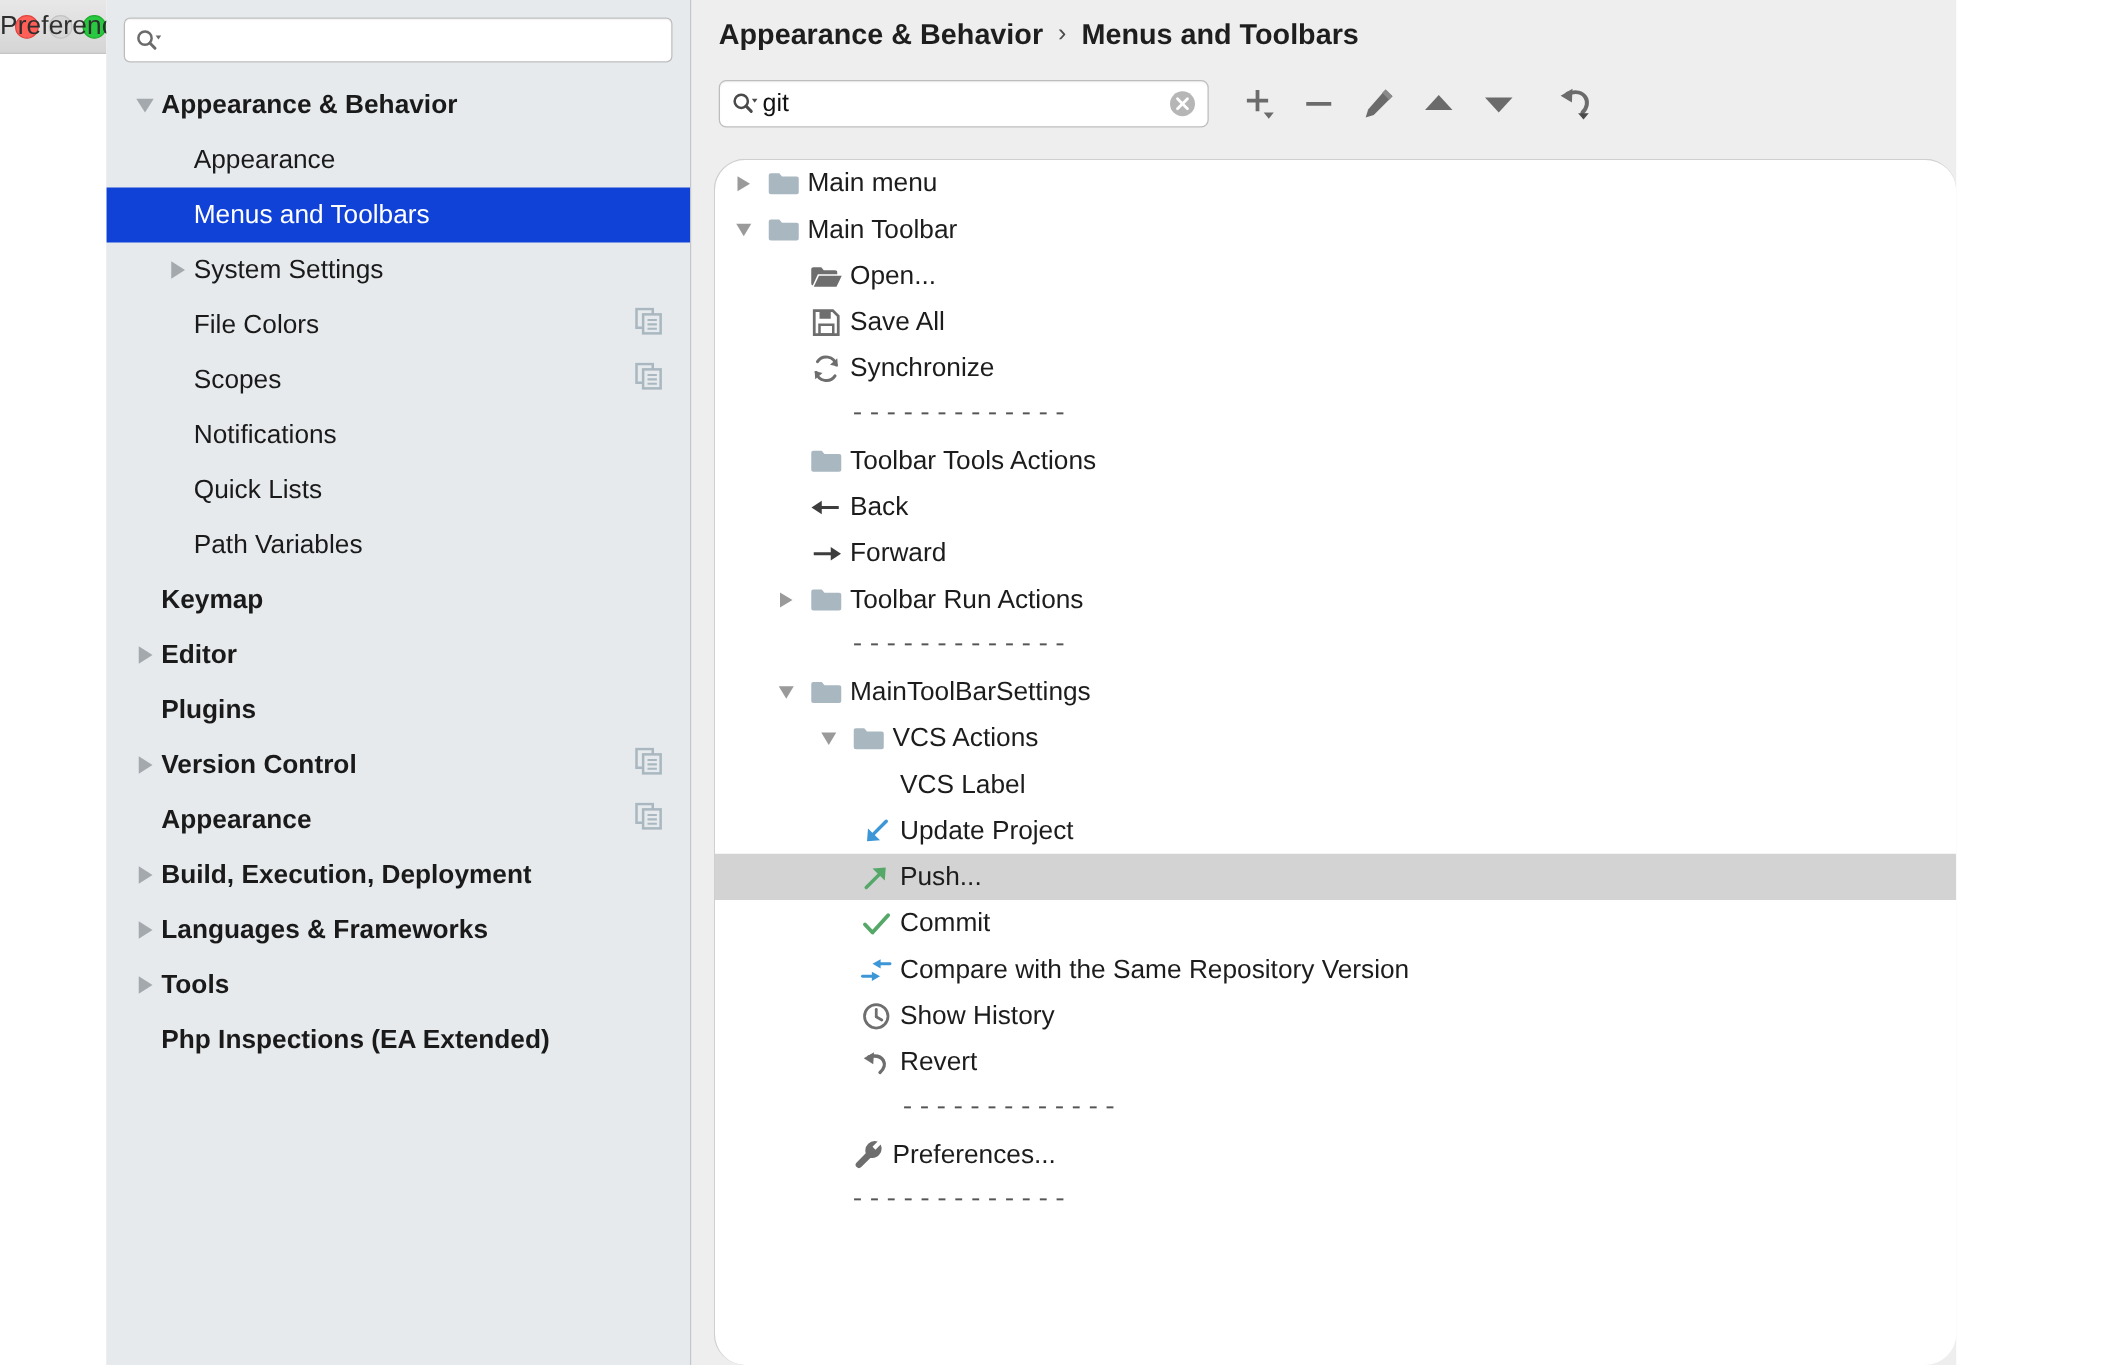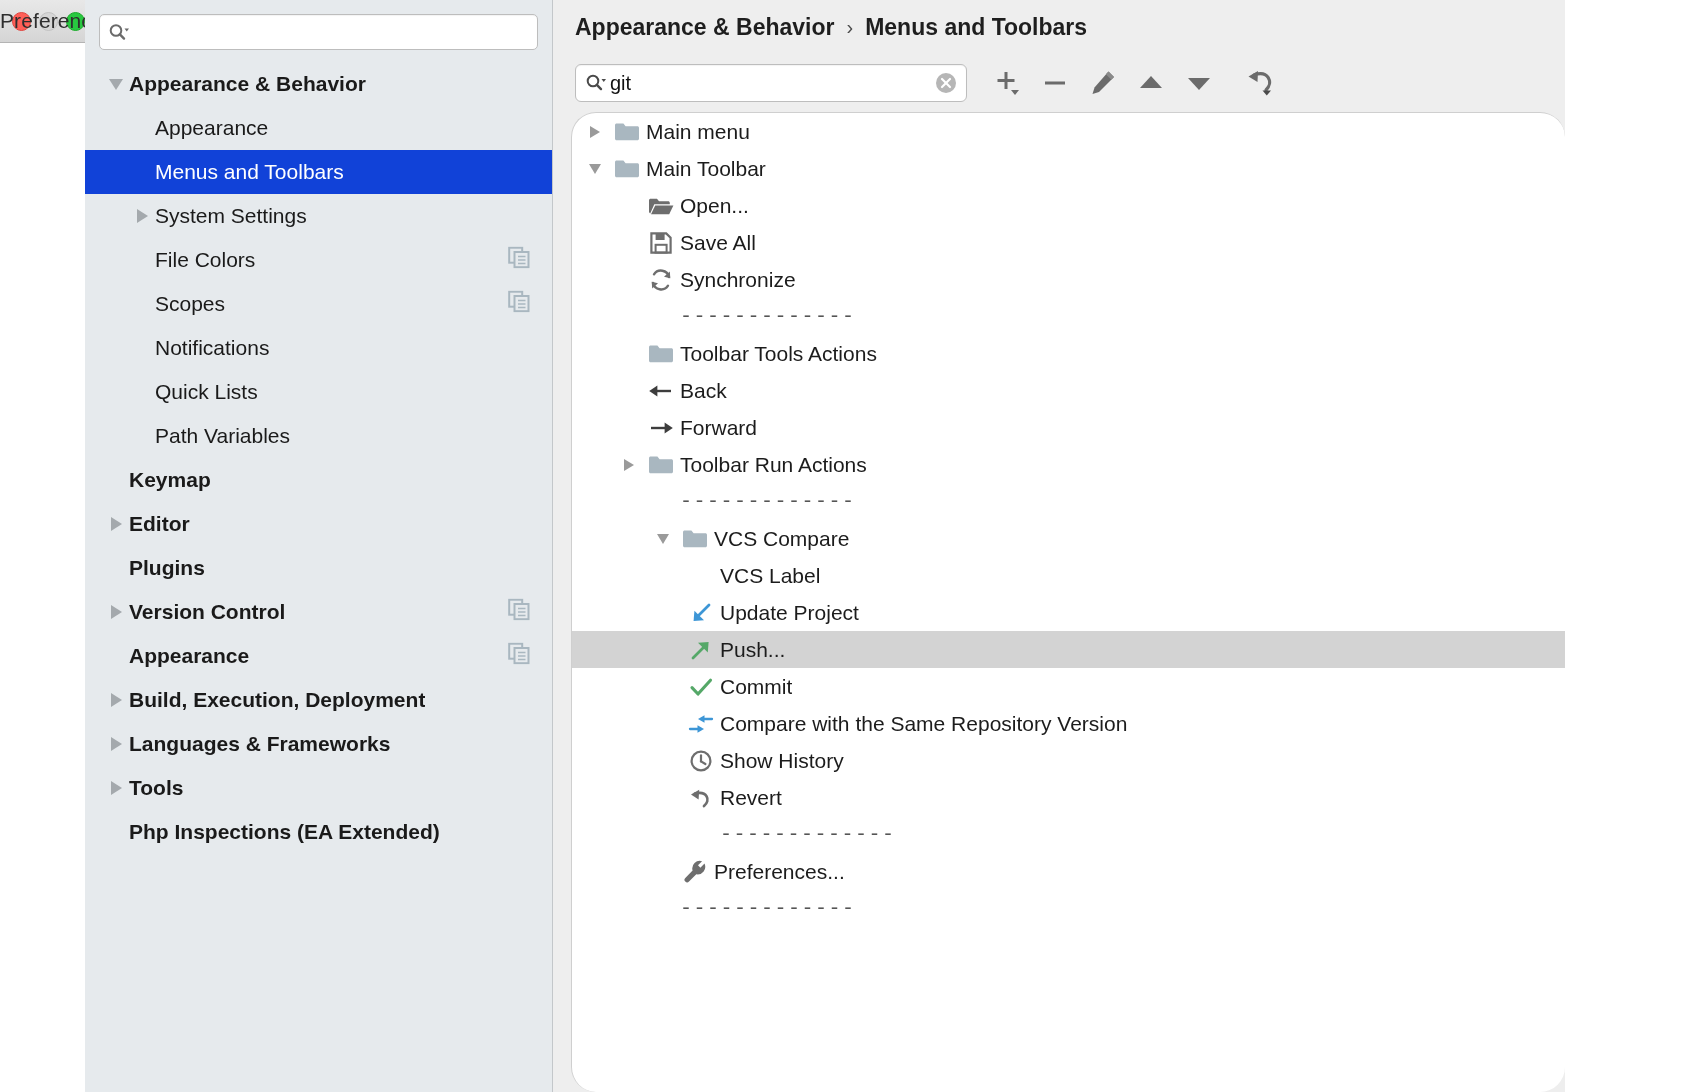--- a/index.html
+++ b/index.html
@@ -94,21 +94,21 @@
   }
   .clear-btn { width: 24px; height: 24px; flex: 0 0 24px; cursor: pointer; }
   .tb-btn {
     width: 48px; height: 48px; display: flex; align-items: center; justify-content: center;
     cursor: pointer; flex: 0 0 48px;
   }
   #tb-group { display: flex; align-items: center; margin-left: 16px; }
 
   
   #tree-panel {
-    flex: 1 1 auto; background: #fff; margin: 1px 0 0 18px;
+    flex: 1 1 auto; background: #fff; margin: 16px 0 0 18px;
     border-top: 1px solid #cfcfcf; border-left: 1px solid #cfcfcf;
     overflow: hidden; position: relative; min-height: 0; border-radius: 25px;
   }
   .trow {
     height: 37px; display: flex; align-items: center; white-space: nowrap;
     font-size: 21px; color: #1c1c1c; cursor: default; position: relative;
   }
   .trow.selected { background: #d3d3d3; }
   .trow .ttwisty { width: 34px; flex: 0 0 34px; display: flex; align-items: center; justify-content: center; }
   .trow .ticon { width: 30px; flex: 0 0 30px; display: flex; align-items: center; justify-content: center; margin-right: 4px; }
@@ -430,30 +430,41 @@
                 <path d="M1 4.5 C1 3.2 1.6 2.6 2.8 2.6 H9.4 L11.6 5.2 H23.2 C24.4 5.2 25 5.8 25 7 V17.5 C25 18.7 24.4 19.3 23.2 19.3 H2.8 C1.6 19.3 1 18.7 1 17.5 Z" fill="#a9b7c0"></path>
               </svg>
             </span>
             <span class="tlabel">Toolbar Run Actions</span>
           </div>
           <div class="trow d1 sep-row">
             <span class="ttwisty"></span>
             <span class="ticon"></span>
             <span class="tlabel dash">-------------</span>
           </div>
+          <div class="trow d1">
+            <span class="ttwisty">
+              <span class="tri-d-s"></span>
+            </span>
+            <span class="ticon">
+              <svg width="26" height="22" viewBox="0 0 26 22">
+                <path d="M1 4.5 C1 3.2 1.6 2.6 2.8 2.6 H9.4 L11.6 5.2 H23.2 C24.4 5.2 25 5.8 25 7 V17.5 C25 18.7 24.4 19.3 23.2 19.3 H2.8 C1.6 19.3 1 18.7 1 17.5 Z" fill="#a9b7c0"></path>
+              </svg>
+            </span>
+            <span class="tlabel">MainToolBarSettings</span>
+          </div>
           <div class="trow d2">
             <span class="ttwisty">
               <span class="tri-d-s"></span>
             </span>
             <span class="ticon">
               <svg width="26" height="22" viewBox="0 0 26 22">
                 <path d="M1 4.5 C1 3.2 1.6 2.6 2.8 2.6 H9.4 L11.6 5.2 H23.2 C24.4 5.2 25 5.8 25 7 V17.5 C25 18.7 24.4 19.3 23.2 19.3 H2.8 C1.6 19.3 1 18.7 1 17.5 Z" fill="#a9b7c0"></path>
               </svg>
             </span>
-            <span class="tlabel">VCS Compare</span>
+            <span class="tlabel">VCS Actions</span>
           </div>
           <div class="trow d3">
             <span class="ttwisty"></span>
             <span class="ticon"></span>
             <span class="tlabel">VCS Label</span>
           </div>
           <div class="trow d3">
             <span class="ttwisty"></span>
             <span class="ticon">
               <svg width="24" height="24" viewBox="0 0 24 24">

